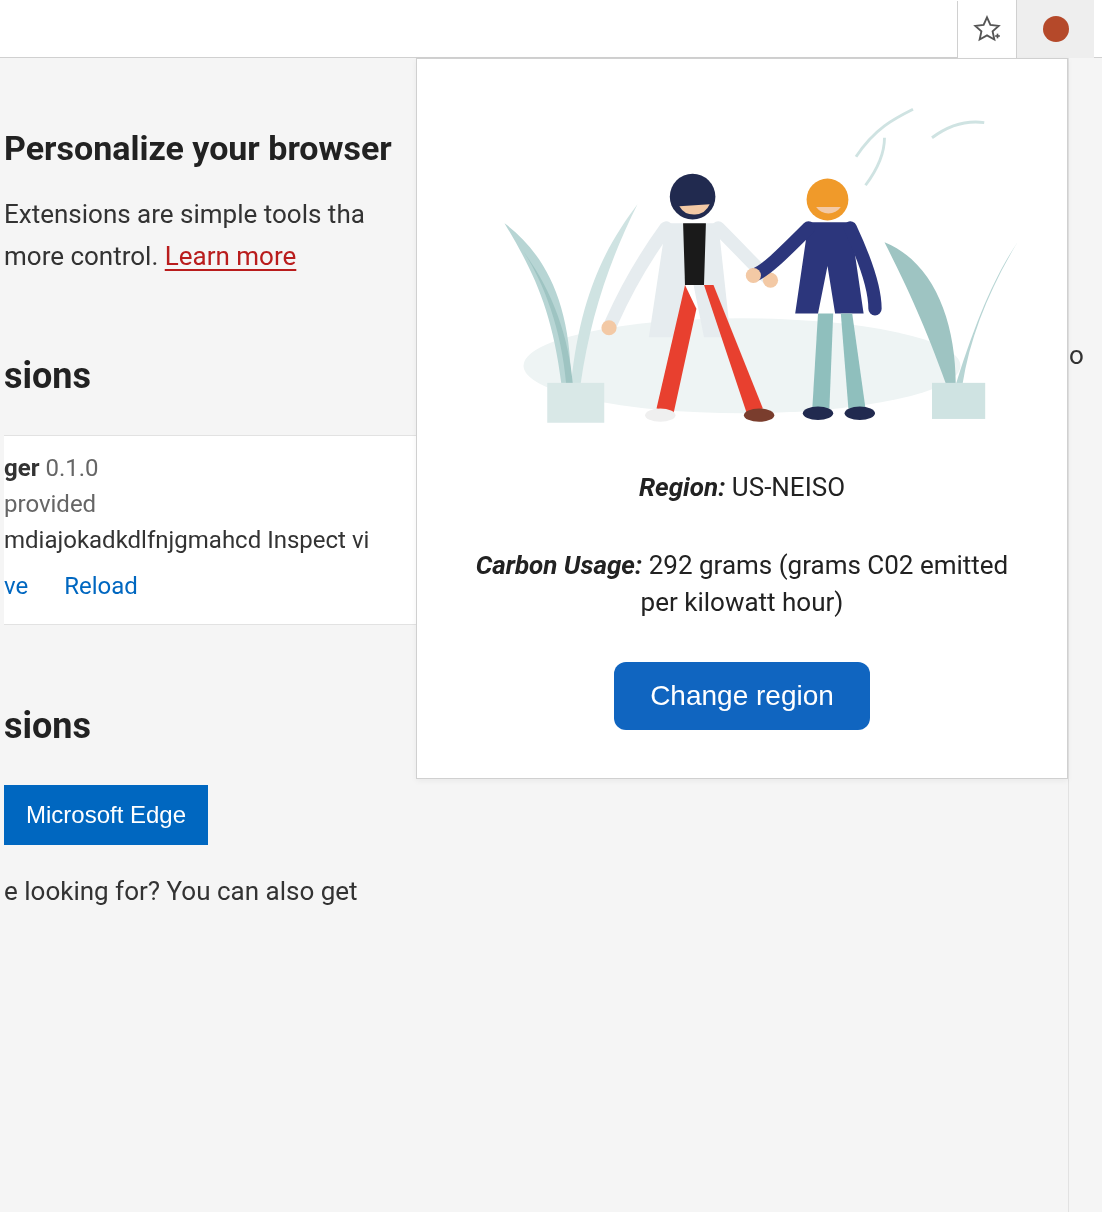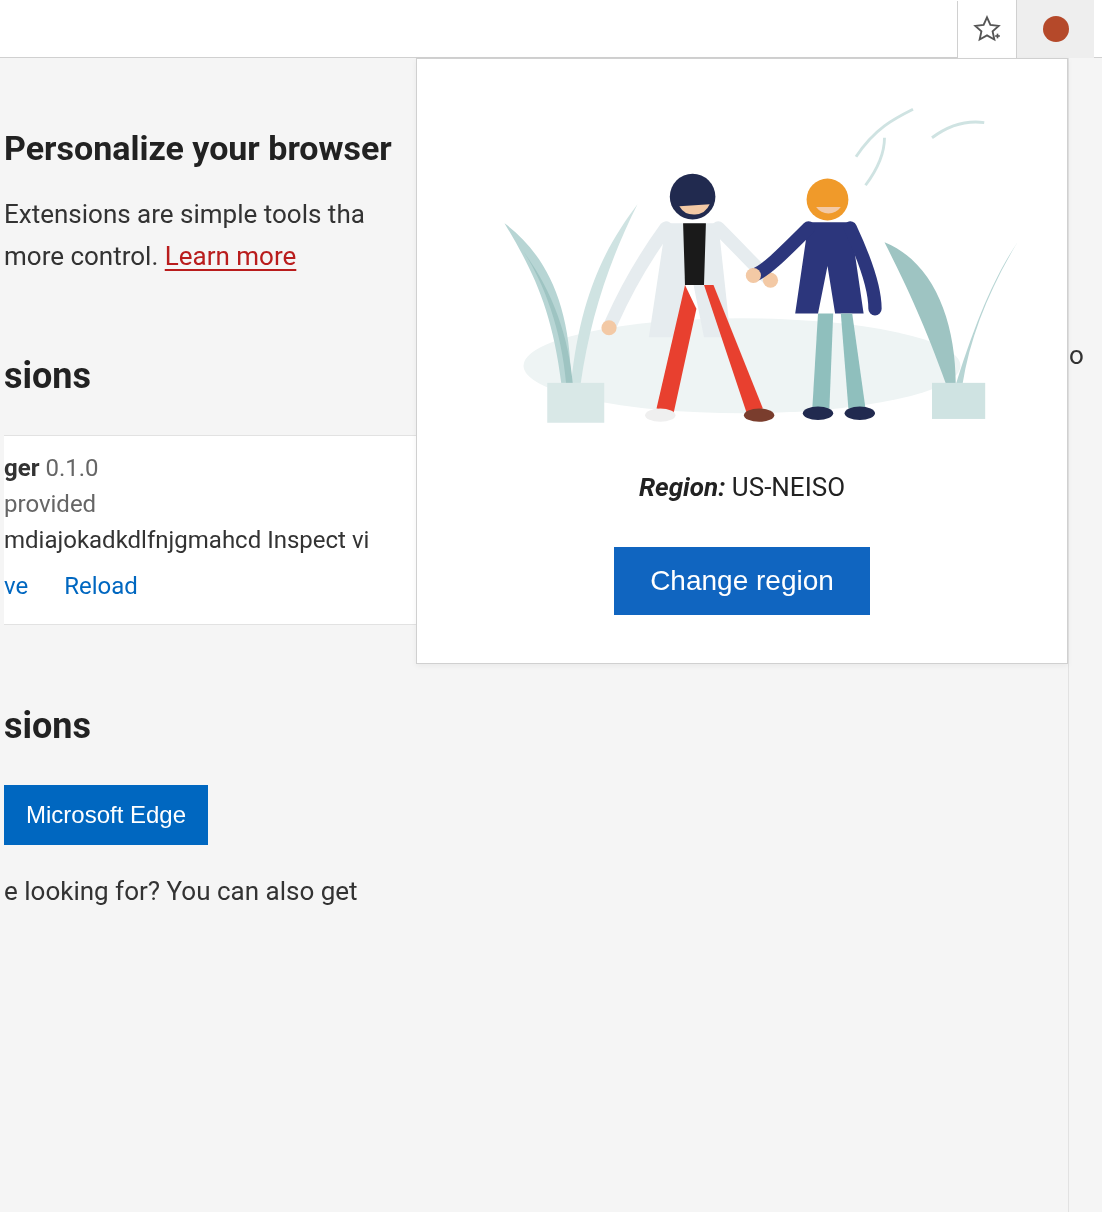--- a/index.html
+++ b/index.html
@@ -151,21 +151,21 @@
       line-height: 1.45;
     }
     .popup .stat strong { font-weight: 700; font-style: italic; }
     .popup .btn {
       display: inline-block;
       background: #1065c0;
       color: #fff;
       font-size: 28px;
       padding: 18px 36px;
       border: none;
-      border-radius: 0;
+      border-radius: 12px;
       cursor: pointer;
     }
     .vslice {
       position: absolute;
       top: 58px;
       right: 0;
       width: 34px;
       bottom: 0;
       background: #f5f5f5;
       border-left: 1px solid #e2e2e2;
@@ -289,16 +289,20 @@
       </g>
     </svg>
   </div>
 
 
   <p class="stat">
     <strong>Region:</strong>
     <span>US-NEISO</span>
   </p>
 
+  <p class="stat">
+    <strong>Carbon Usage:</strong>
+    <span>292 grams (grams C02 emitted per kilowatt hour)</span>
+  </p>
 
 
   <button class="btn">Change region</button>
 </div>
 
 </body></html>

